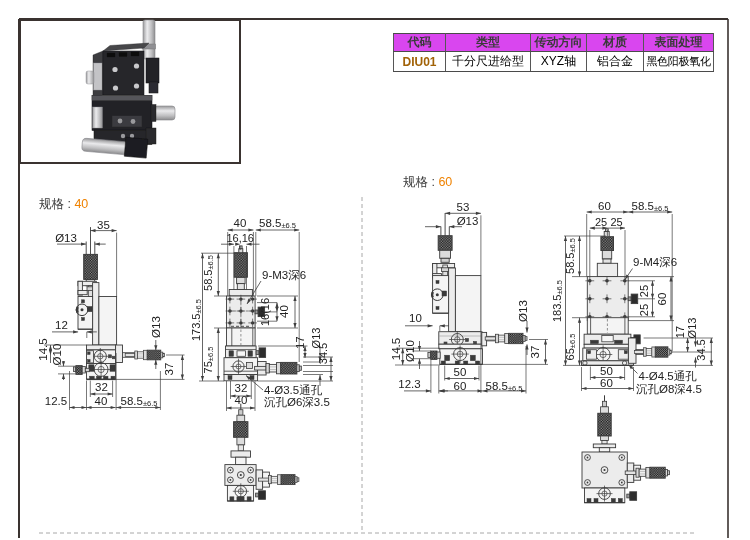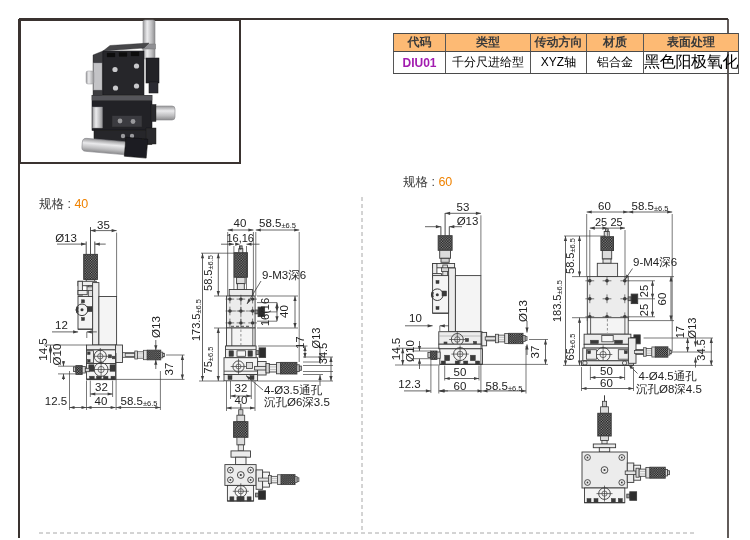--- a/index.html
+++ b/index.html
@@ -1,22 +1,22 @@
 <!DOCTYPE html>
 <html><head>
 <meta charset="utf-8">
 <style>
 html,body{margin:0;padding:0;background:#ffffff;}
 #page{position:relative;width:750px;height:540px;background:#ffffff;overflow:hidden;font-family:"Liberation Sans",sans-serif;}
 #page svg{position:absolute;left:0;top:0;}
 table.spec{position:absolute;left:393px;top:33px;border-collapse:collapse;font-family:"Liberation Sans",sans-serif;font-size:12px;table-layout:fixed;}
 table.spec td{border-left:1px solid #565656;border-right:1px solid #565656;text-align:center;padding:0;white-space:nowrap;}
-table.spec tr.h td{background:#fdba74;border-top:1.6px solid #4a4a4a;border-bottom:1.2px solid #4a4a4a;height:17px;font-weight:bold;color:#3a3a3a;}
+table.spec tr.h td{background:#d946ef;border-top:1.6px solid #4a4a4a;border-bottom:1.2px solid #4a4a4a;height:17px;font-weight:bold;color:#3a3a3a;}
 table.spec tr.d td{border-bottom:1.6px solid #4a4a4a;height:19px;color:#000000;}
-table.spec tr.d td.code{color:#a21caf;font-weight:bold;}
+table.spec tr.d td.code{color:#a16207;font-weight:bold;}
 </style>
 </head>
 <body>
 <div id="page">
 <svg width="750" height="540" viewBox="0 0 750 540">
 <defs>
 <pattern id="kn" width="2.6" height="2.6" patternUnits="userSpaceOnUse">
 <rect width="2.6" height="2.6" fill="#161616"></rect>
 <rect x="0" y="0" width="1.3" height="1.3" fill="#8a8a8a"></rect>
 <rect x="1.3" y="1.3" width="1.3" height="1.3" fill="#8a8a8a"></rect>
@@ -805,17 +805,17 @@
           <td>类型</td>
           <td>传动方向</td>
           <td>材质</td>
           <td>表面处理</td>
         </tr>
 <tr class="d">
           <td class="code">DIU01</td>
           <td>千分尺进给型</td>
           <td>XYZ轴</td>
           <td>铝合金</td>
-          <td style="font-size:16px;letter-spacing:-0.3px">黑色阳极氧化</td>
+          <td style="font-size:11px;letter-spacing:-0.3px">黑色阳极氧化</td>
         </tr>
 </tbody>
     </table>
 </div>
 
 </body></html>

